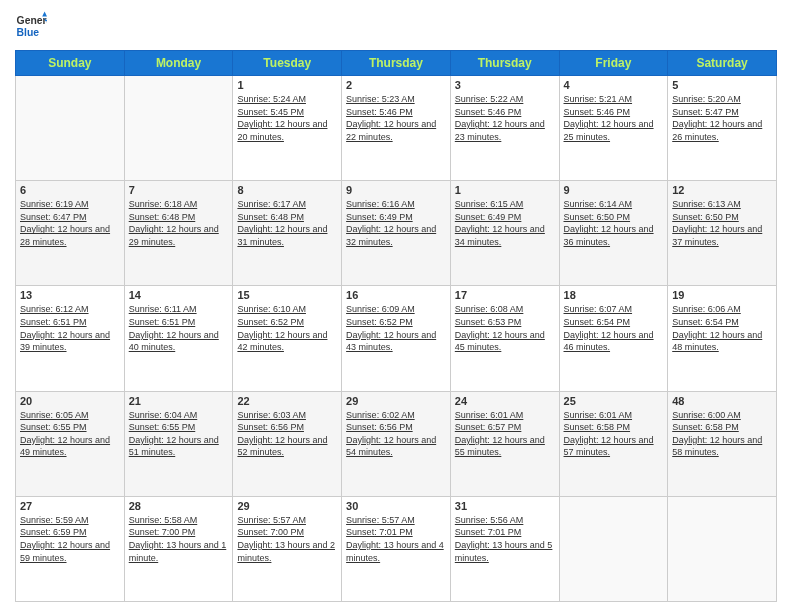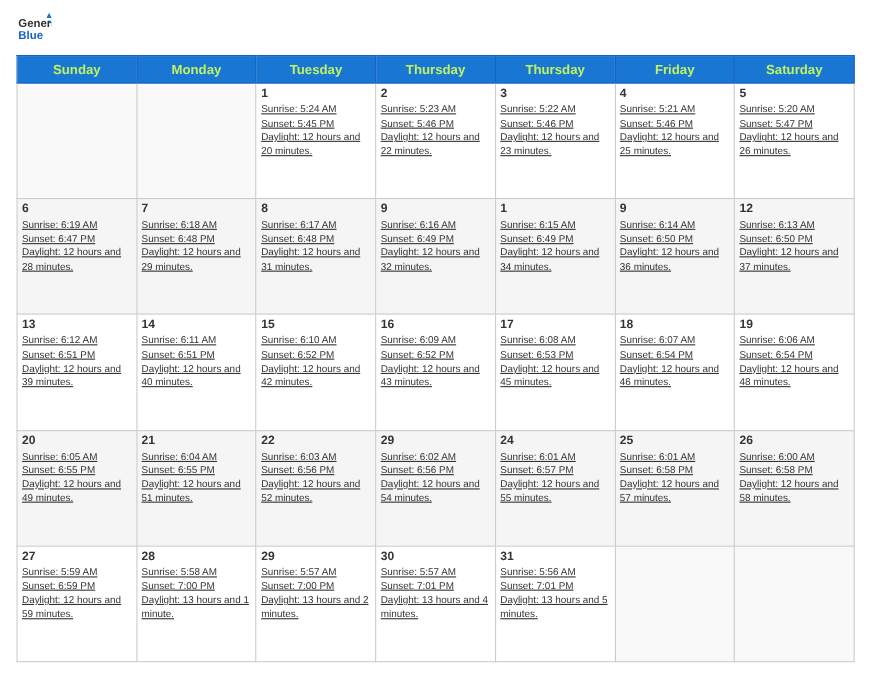--- a/index.html
+++ b/index.html
@@ -225,21 +225,21 @@
           </td>
           <td>
             <span class="day-number">24</span>
             <div class="day-info">Sunrise: 6:01 AM<br>Sunset: 6:57 PM<br>Daylight: 12 hours and 55 minutes.</div>
           </td>
           <td>
             <span class="day-number">25</span>
             <div class="day-info">Sunrise: 6:01 AM<br>Sunset: 6:58 PM<br>Daylight: 12 hours and 57 minutes.</div>
           </td>
           <td>
-            <span class="day-number">26</span>
+            <span class="day-number">48</span>
             <div class="day-info">Sunrise: 6:00 AM<br>Sunset: 6:58 PM<br>Daylight: 12 hours and 58 minutes.</div>
           </td>
         </tr>
         <tr>
           <td>
             <span class="day-number">27</span>
             <div class="day-info">Sunrise: 5:59 AM<br>Sunset: 6:59 PM<br>Daylight: 12 hours and 59 minutes.</div>
           </td>
           <td>
             <span class="day-number">28</span>

